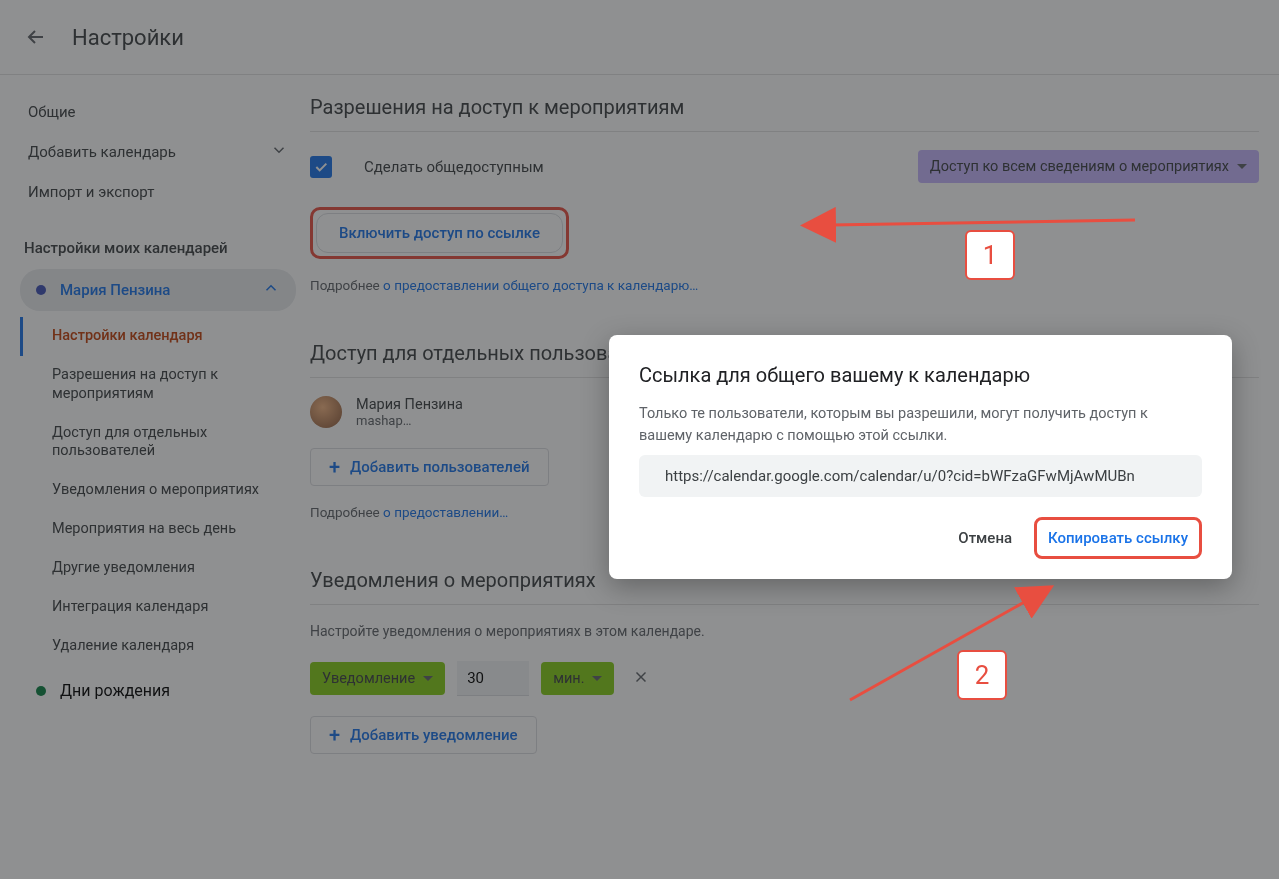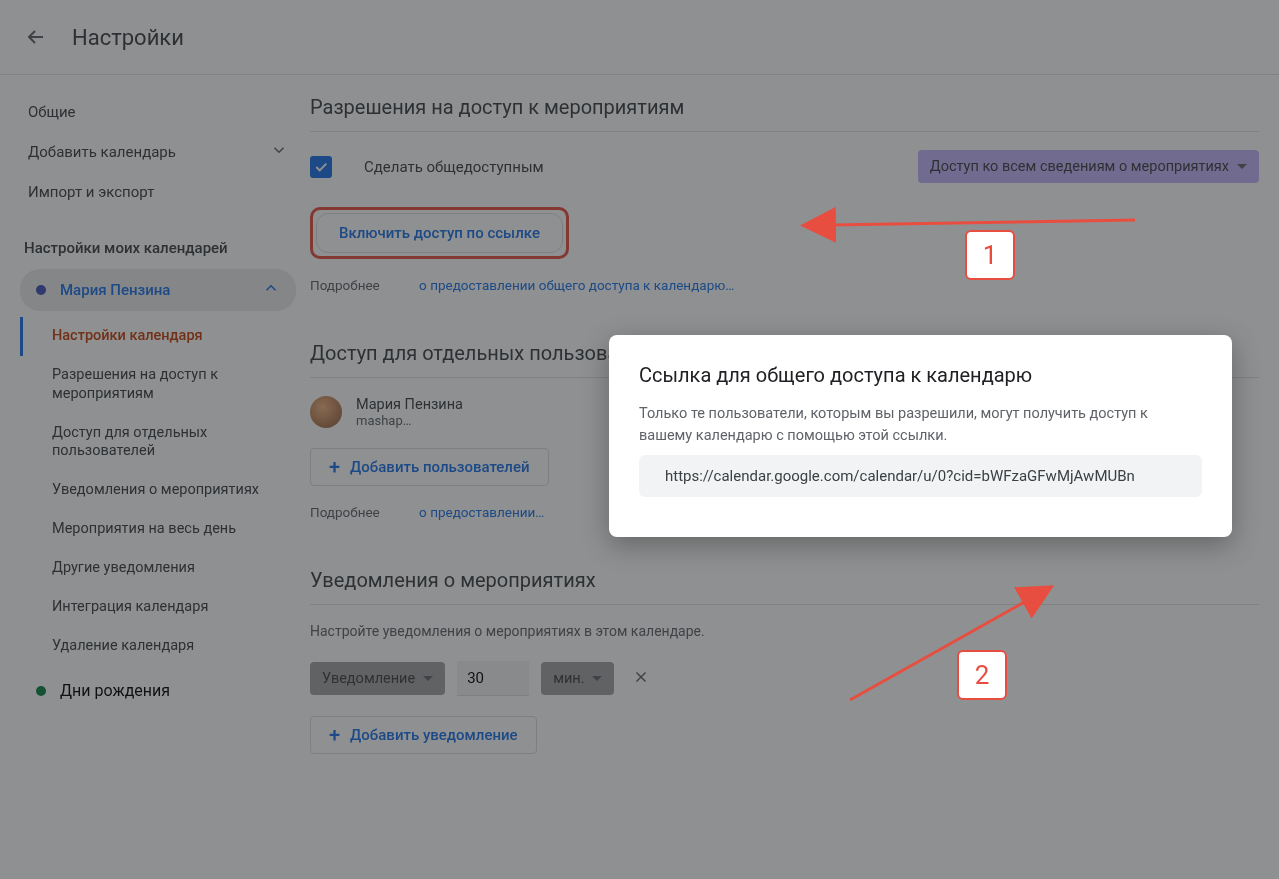--- a/index.html
+++ b/index.html
@@ -34,32 +34,32 @@
 
   .perm-row { display: flex; align-items: center; gap: 32px; margin-bottom: 24px; }
   .checkbox { width: 22px; height: 22px; background: #1a73e8; border-radius: 3px; display: flex; align-items: center; justify-content: center; color: #fff; }
   .perm-label { font-size: 15px; color: #3c4043; flex: 0 0 auto; }
   .perm-select { margin-left: auto; display: flex; align-items: center; gap: 8px; padding: 8px 12px; background: #c4b5fd; border-radius: 4px; font-size: 14.5px; color: #3c4043; cursor: pointer; }
 
   .link-button-wrap { display:inline-block; border: 3px solid #e84e40; border-radius: 10px; padding: 3px; }
   .link-button { display: inline-flex; padding: 10px 22px; border: 1px solid #dadce0; border-radius: 12px; color: #1a73e8; font-size: 15px; font-weight: 500; cursor: pointer; }
 
   .hint { margin-top: 18px; font-size: 13.5px; color: #5f6368; }
-  .hint a { color: #1a73e8; text-decoration: none; margin-left: 36px; }
+  .hint a { color: #1a73e8; text-decoration: none; }
 
   .user-row { display: flex; align-items: center; gap: 14px; margin-bottom: 20px; }
   .avatar { width: 32px; height: 32px; border-radius: 50%; background: radial-gradient(circle at 40% 35%, #f2b380, #8c5a3c); }
   .user-text .uname { font-size: 14.5px; color: #3c4043; }
   .user-text .uemail { font-size: 13px; color: #5f6368; }
 
   .add-button { display: inline-flex; align-items: center; gap: 10px; padding: 8px 18px; border: 1px solid #dadce0; border-radius: 4px; color: #1a73e8; font-size: 15px; font-weight: 500; cursor: pointer; }
 
   .notif-desc { font-size: 14px; color: #5f6368; margin-bottom: 22px; }
   .notif-row { display: flex; align-items: center; gap: 12px; margin-bottom: 20px; }
-  .notif-select { display: flex; align-items: center; gap: 8px; padding: 8px 12px; background: #a3a3a3; border-radius: 4px; font-size: 14.5px; color: #3c4043; cursor: pointer; }
+  .notif-select { display: flex; align-items: center; gap: 8px; padding: 8px 12px; background: #84cc16; border-radius: 4px; font-size: 14.5px; color: #3c4043; cursor: pointer; }
   .notif-input { width: 72px; padding: 8px 10px; border: none; border-bottom: 1px solid #dadce0; font-size: 15px; background: #f1f3f4; }
   .close-x { color: #5f6368; cursor: pointer; padding: 6px; }
 
   
   .scrim { position: absolute; inset: 0; background: rgba(32,33,36,0.5); }
   .dialog { position: absolute; left: 609px; top: 335px; width: 623px; background: #fff; border-radius: 8px; box-shadow: 0 8px 28px rgba(0,0,0,0.3); padding: 28px 30px 20px 30px; }
   .dlg-title { font-size: 20px; color: #202124; margin-bottom: 16px; }
   .dlg-desc { font-size: 14.5px; color: #5f6368; line-height: 1.5; margin-bottom: 8px; }
   .dlg-url-box { background: #f1f3f4; padding: 12px 26px; border-radius: 6px; font-size: 15px; color: #3c4043; white-space: nowrap; overflow: hidden; margin-bottom: 20px; }
   .dlg-actions { display: flex; justify-content: flex-end; gap: 8px; align-items: center; }
@@ -195,23 +195,29 @@
       <div class="add-button">
         <span style="font-size:20px;line-height:1;">+</span>
         <span>Добавить уведомление</span>
       </div>
     </div>
   </div>
 </div>
 
 <div class="scrim"></div>
 <div class="dialog">
-  <div class="dlg-title">Ссылка для общего доступа к календарю</div>
+  <div class="dlg-title">Ссылка для общего вашему к календарю</div>
   <div class="dlg-desc">Только те пользователи, которым вы разрешили, могут получить доступ к вашему календарю с помощью этой ссылки.</div>
   <div class="dlg-url-box">https://calendar.google.com/calendar/u/0?cid=bWFzaGFwMjAwMUBn</div>
+  <div class="dlg-actions">
+    <div class="dlg-cancel">Отмена</div>
+    <div class="dlg-copy-wrap">
+      <div class="dlg-copy">Копировать ссылку</div>
+    </div>
+  </div>
 </div>
 
 <svg class="annot" style="left:0;top:0;width:1279px;height:879px;">
 
   <defs>
     <marker id="ah" markerWidth="12" markerHeight="12" refX="2" refY="6" orient="auto">
       <path d="M0,0 L12,6 L0,12 Z" fill="#e84e40"></path>
     </marker>
   </defs>
   <line x1="1135" y1="220" x2="830" y2="225" stroke="#e84e40" stroke-width="3" marker-end="url(#ah)"></line>

